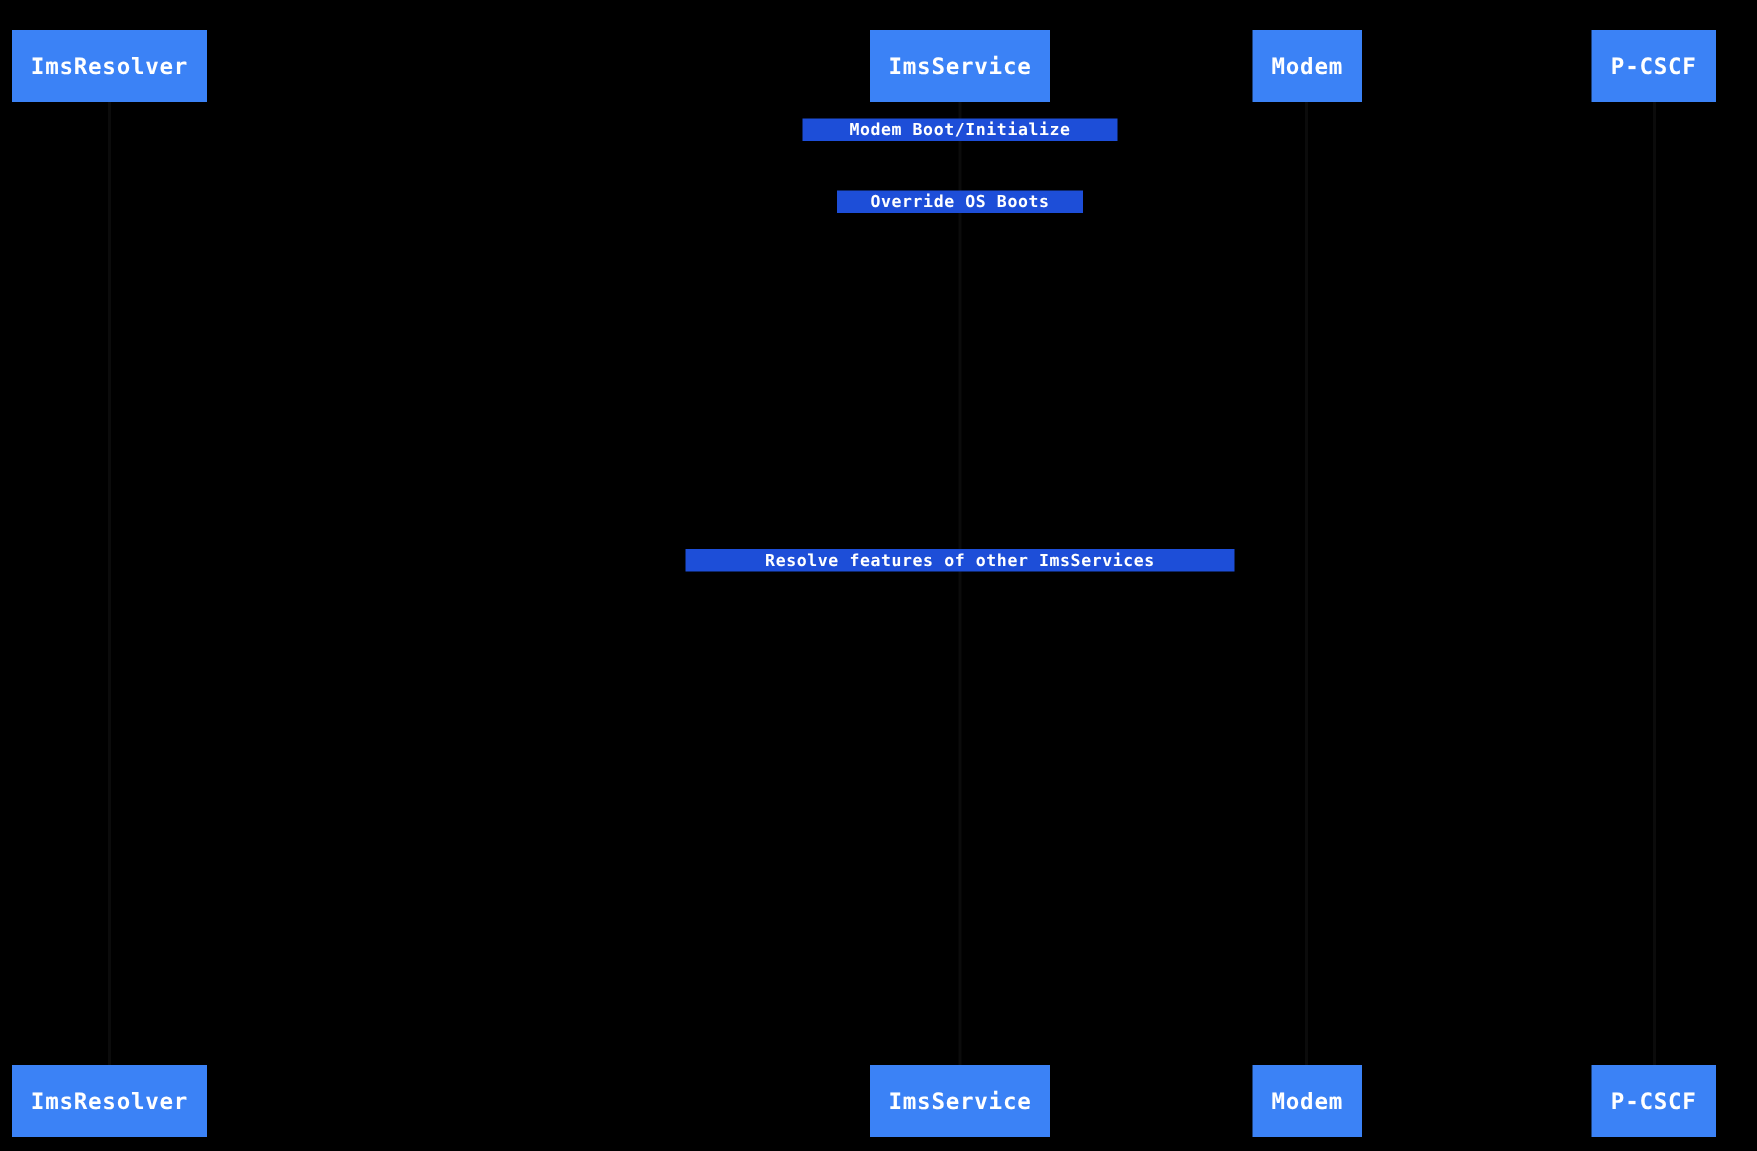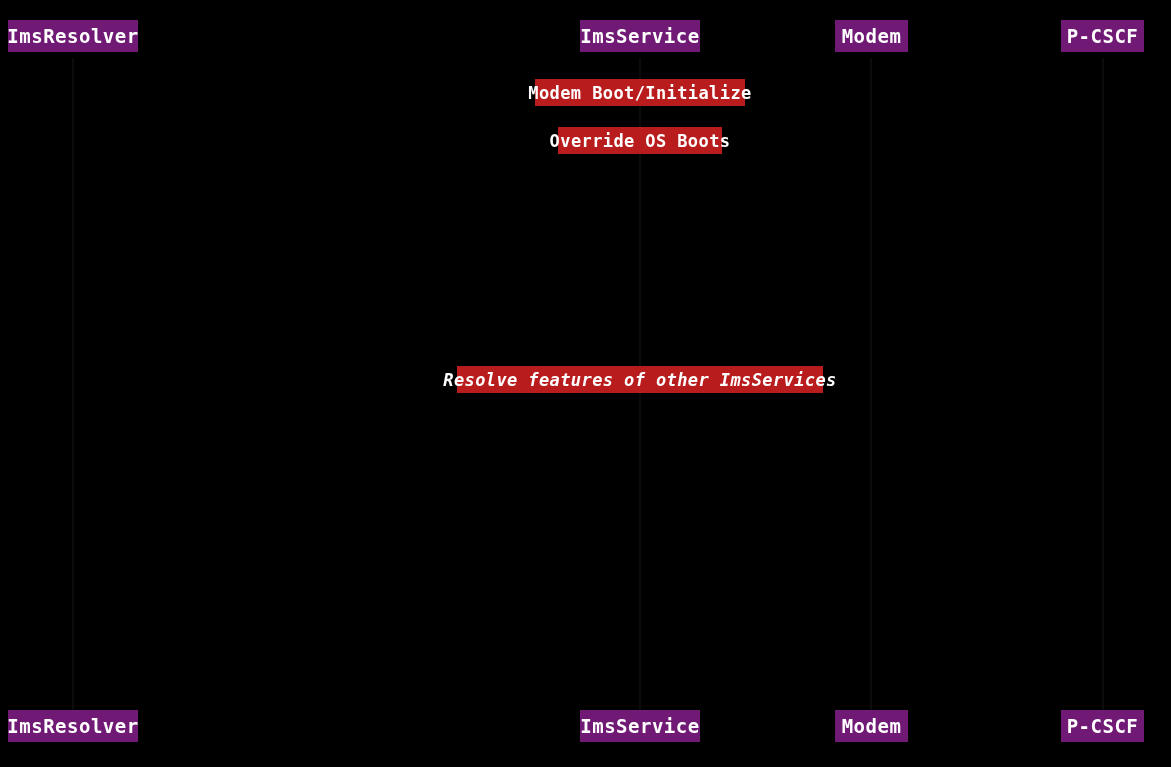--- a/index.html
+++ b/index.html
@@ -29,48 +29,48 @@
     position: absolute;
     width: 2px;
     background: #0b0b0b;
     top: 58px;
     height: 652px;
   }
 
   
   .participant {
     position: absolute;
-    background: #701a75;
+    background: #3b82f6;
     color: #ffffff;
     font-family: "DejaVu Sans Mono", "Liberation Mono", monospace;
-    font-size: 19px;
+    font-size: 15px;
     font-weight: bold;
     letter-spacing: 0.5px;
     display: flex;
     align-items: center;
     justify-content: center;
-    height: 32px;
+    height: 48px;
     box-sizing: border-box;
     white-space: nowrap;
     user-select: none;
   }
 
   
   .note {
     position: absolute;
-    background: #b91c1c;
+    background: #1d4ed8;
     color: #ffffff;
     font-family: "DejaVu Sans Mono", "Liberation Mono", monospace;
-    font-size: 17px;
+    font-size: 11px;
     font-weight: bold;
     letter-spacing: 0.4px;
     display: flex;
     align-items: center;
     justify-content: center;
-    height: 27px;
+    height: 15px;
     box-sizing: border-box;
     white-space: nowrap;
     user-select: none;
   }
 </style>
 </head>
 <body>
 
 <div id="diagram">
 
@@ -79,20 +79,20 @@
   <div class="lifeline" style="left:870px;"></div>
   <div class="lifeline" style="left:1102px;"></div>
 
   <div class="participant" style="left:8px;   top:20px; width:130px;">ImsResolver</div>
   <div class="participant" style="left:580px; top:20px; width:120px;">ImsService</div>
   <div class="participant" style="left:835px; top:20px; width:73px;">Modem</div>
   <div class="participant" style="left:1061px; top:20px; width:83px;">P-CSCF</div>
 
   <div class="note" style="left:535px; top:79px; width:210px;">Modem Boot/Initialize</div>
   <div class="note" style="left:558px; top:127px; width:164px;">Override OS Boots</div>
-  <div class="note" style="left:457px; top:366px; width:366px;font-style:italic;">Resolve features of other ImsServices</div>
+  <div class="note" style="left:457px; top:366px; width:366px;">Resolve features of other ImsServices</div>
 
   <div class="participant" style="left:8px;   top:710px; width:130px;">ImsResolver</div>
   <div class="participant" style="left:580px; top:710px; width:120px;">ImsService</div>
   <div class="participant" style="left:835px; top:710px; width:73px;">Modem</div>
   <div class="participant" style="left:1061px; top:710px; width:83px;">P-CSCF</div>
 
 </div>
 
 </body></html>

